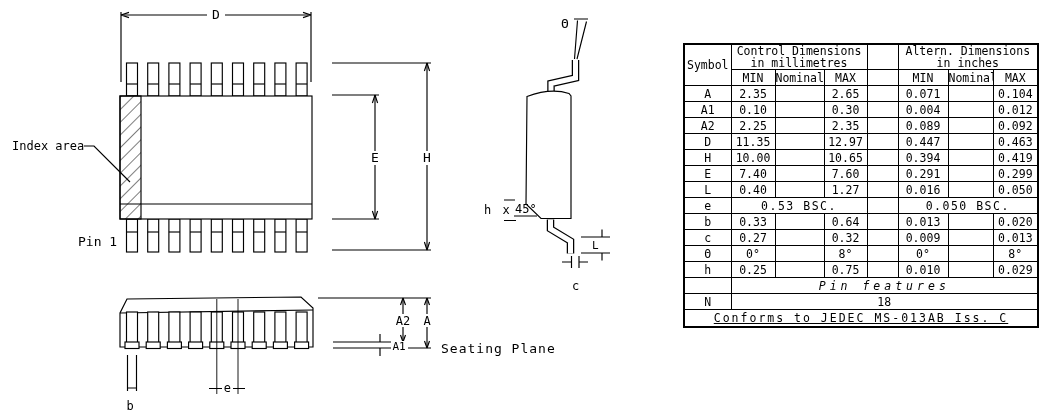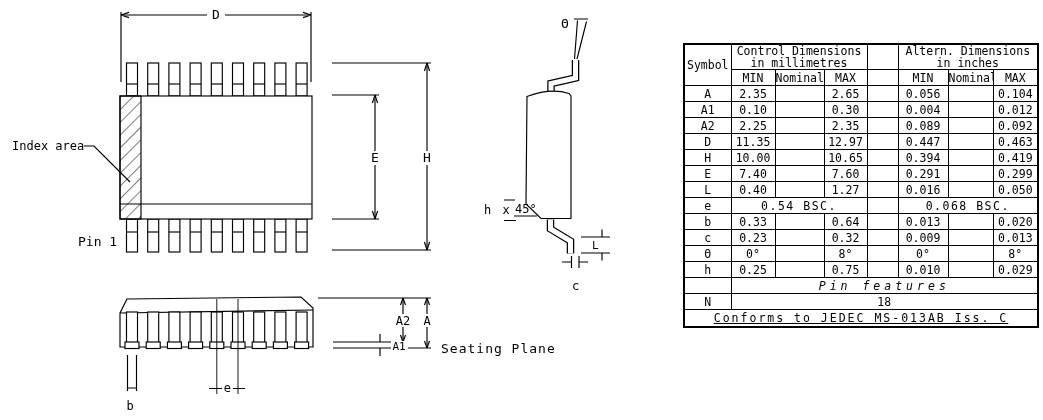--- a/index.html
+++ b/index.html
@@ -218,21 +218,21 @@
         <td class="symcell">Nominal</td>
         <td>MAX</td>
       </tr>
 
       <tr>
         <td>A</td>
             <td>2.35</td>
             <td></td>
             <td>2.65</td>
             <td></td>
-            <td>0.056</td>
+            <td>0.071</td>
             <td></td>
             <td>0.104</td>
       </tr>
       <tr>
         <td>A1</td>
             <td>0.10</td>
             <td></td>
             <td>0.30</td>
             <td></td>
             <td>0.004</td>
@@ -285,38 +285,38 @@
             <td></td>
             <td>1.27</td>
             <td></td>
             <td>0.016</td>
             <td></td>
             <td>0.050</td>
       </tr>
 
       <tr>
         <td>e</td>
-        <td colspan="3" class="bsc">0.54 BSC.</td>
+        <td colspan="3" class="bsc">0.53 BSC.</td>
         <td></td>
-        <td colspan="3" class="bsc">0.068 BSC.</td>
+        <td colspan="3" class="bsc">0.050 BSC.</td>
       </tr>
 
       <tr>
         <td>b</td>
             <td>0.33</td>
             <td></td>
             <td>0.64</td>
             <td></td>
             <td>0.013</td>
             <td></td>
             <td>0.020</td>
       </tr>
       <tr>
         <td>c</td>
-            <td>0.23</td>
+            <td>0.27</td>
             <td></td>
             <td>0.32</td>
             <td></td>
             <td>0.009</td>
             <td></td>
             <td>0.013</td>
       </tr>
       <tr>
         <td>Θ</td>
             <td>0°</td>

